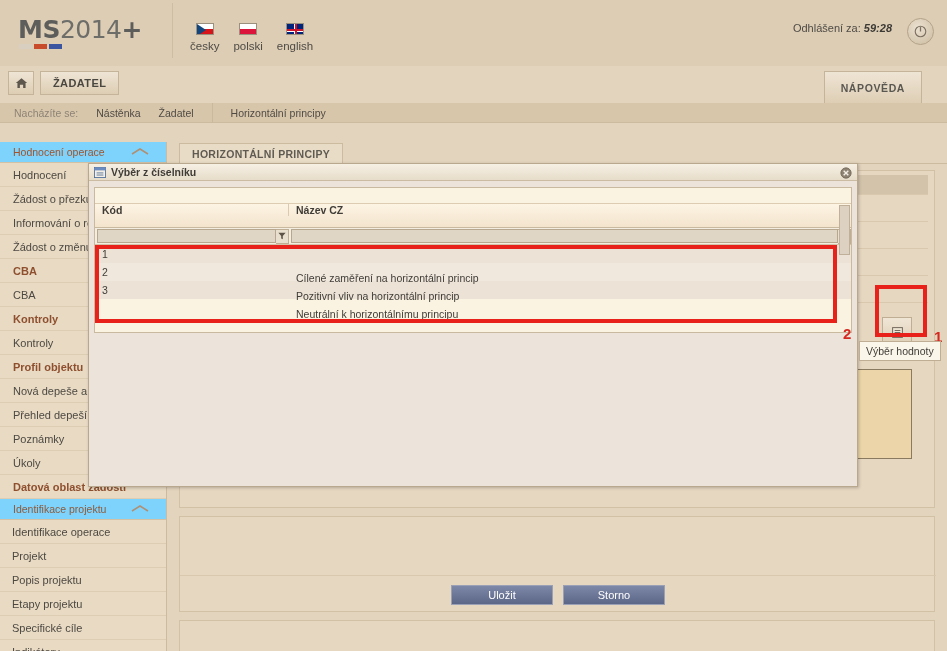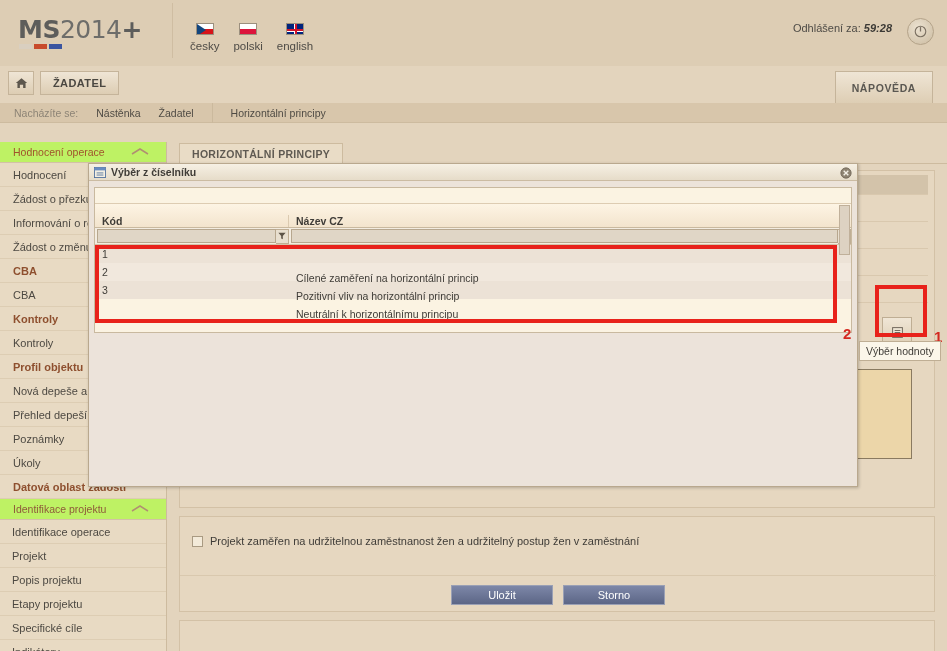--- a/index.html
+++ b/index.html
@@ -95,21 +95,21 @@
     position: absolute; left: 40px; top: 5px;
     height: 24px; padding: 0 12px;
     background: linear-gradient(#efe5d5, #ddcdb3);
     border: 1px solid #c5b49a;
     display:flex; align-items:center; justify-content:center;
     font-size: 11px; font-weight: bold; color: #4a4741;
     letter-spacing: 0.4px;
     cursor: pointer;
   }
   .btn-napoveda {
-    position: absolute; right: 14px; top: 5px;
+    position: absolute; right: 25px; top: 5px;
     height: 24px; padding: 16px 16px;
     background: linear-gradient(#efe5d5, #ddcdb3);
     border: 1px solid #c5b49a;
     display:flex; align-items:center; justify-content:center;
     font-size: 10.5px; font-weight: bold; color: #5a5751;
     letter-spacing: 0.6px;
     cursor: pointer;
   }
 
   
@@ -129,21 +129,21 @@
   
   .sidebar {
     position: absolute; top: 142px; left: 0;
     width: 167px; height: 509px;
     background: #e8dac3;
     border-right: 1px solid #cdbb9f;
   }
   .sb-group {
     height: 21px; padding-left: 13px;
     display: flex; align-items: center; justify-content: space-between;
-    background: #bef264;
+    background: #7dd3fc;
     border-bottom: 1px solid #d3c1a6;
     font-size: 10.5px; color: #8e5a3a;
     cursor: pointer;
   }
   .sb-group.accent { color: #a0532c; }
   .sb-group .chev { margin-right: 16px; }
   .sb-item {
     height: 24px; padding-left: 13px;
     display: flex; align-items: center;
     border-bottom: 1px solid #ddcdb3;
@@ -287,21 +287,21 @@
     position: relative;
     width: 758px; height: 146px;
     background: #fbf3e2;
     border: 1px solid #c9b99f;
   }
   .grid-toprow { height: 16px; background: #fbf3e2; border-bottom: 1px solid #ddccb2; }
   .grid-head {
     height: 24px;
     background: linear-gradient(#fdf4e4, #f3e4cd);
     border-bottom: 1px solid #c9b99f;
-    display: flex; align-items: flex-end;
+    display: flex; align-items: flex-start;
   }
   .gh { font-size: 10.5px; font-weight: bold; color: #3f3c37; padding-left: 7px; }
   .gh.c1 { width: 194px; border-right: 1px solid #dbcab0; }
   .gh.c2 { flex: 1; }
   .filter-row {
     height: 17px;
     background: #f3ece0;
     display: flex; align-items: center;
     border-bottom: 1px solid #d4c3a9;
   }
@@ -495,24 +495,20 @@
             <line x1="4.5" y1="10.5" x2="11.5" y2="10.5" stroke="#6d6458" stroke-width="1.2"></line>
           </svg>
         </div>
       </div>
 
       <div class="bigfield"></div>
       <div class="bigfield2"></div>
     </div>
 
     <div class="panel2">
-      <div class="chk-row">
-        <span class="chk"></span>
-        <span>Projekt zaměřen na udržitelnou zaměstnanost žen a udržitelný postup žen v zaměstnání</span>
-      </div>
       <div class="btnbar">
         <div class="formbtn">Uložit</div>
         <div class="formbtn">Storno</div>
       </div>
     </div>
 
     <div class="panel3"></div>
   </div>
 
   <div class="modal">

